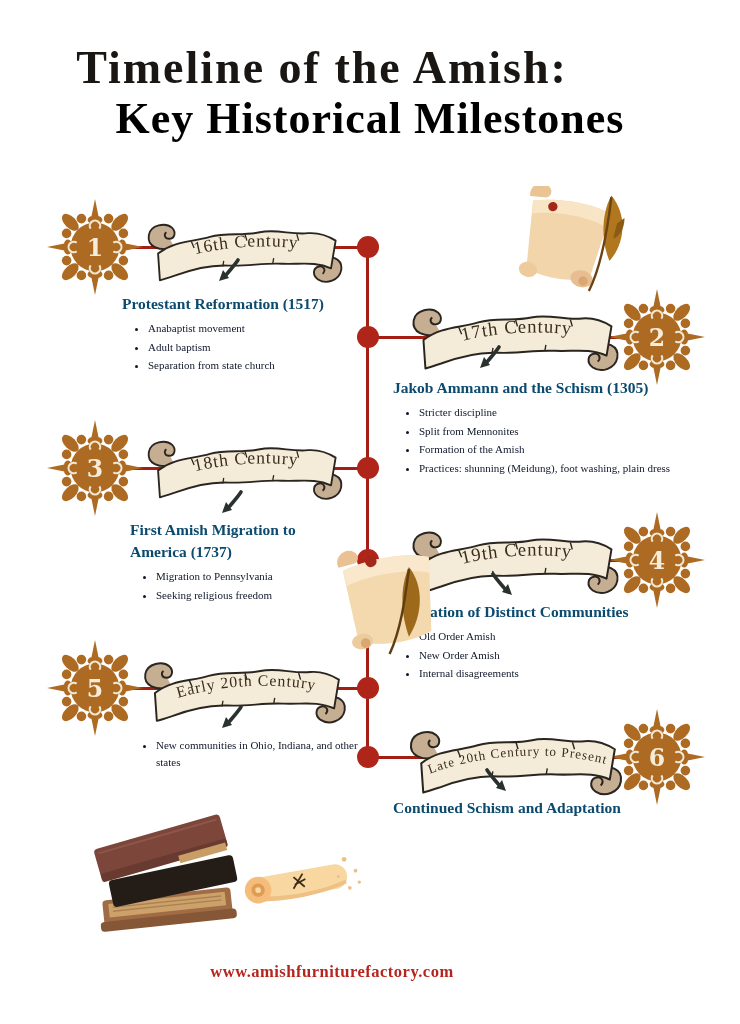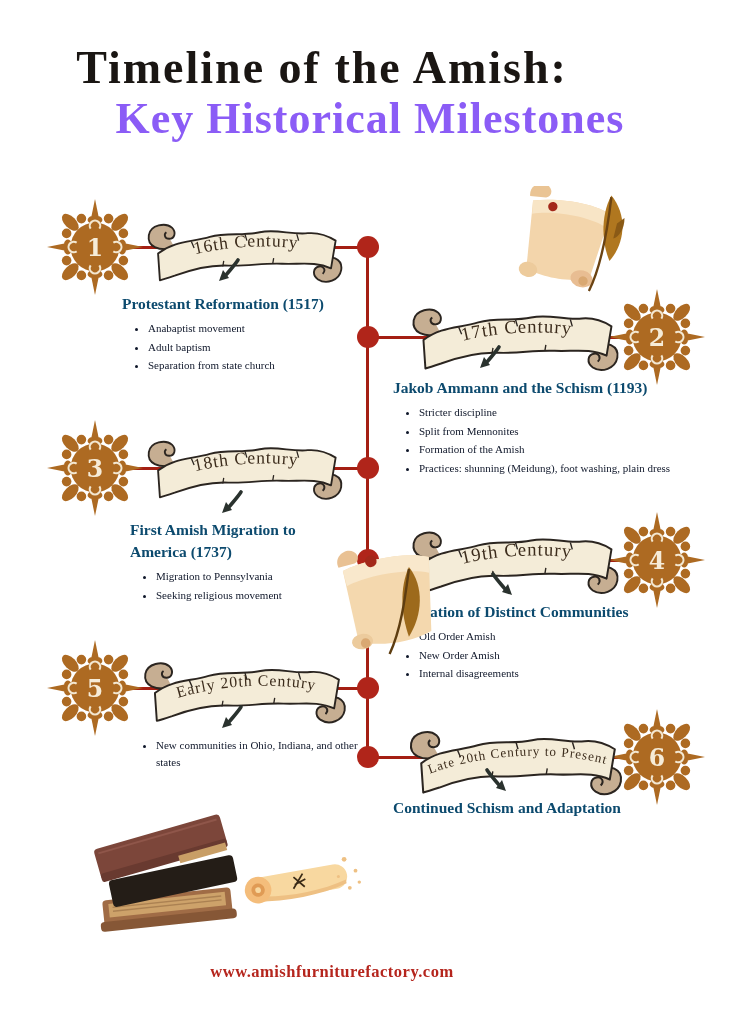--- a/index.html
+++ b/index.html
@@ -7,21 +7,21 @@
     position:relative;width:740px;height:1024px;background:#ffffff;overflow:hidden;
     font-family:"Liberation Serif","DejaVu Serif",serif;
   }
   
   .title-line1{
     position:absolute;top:42px;left:0;width:644px;text-align:center;margin:0;
     font-size:46px;line-height:52px;font-weight:700;letter-spacing:2px;color:#1a1613;
   }
   .title-line2{
     position:absolute;top:94px;left:0;width:740px;text-align:center;margin:0;
-    font-size:44px;line-height:50px;font-weight:700;letter-spacing:1px;color:#8b5cf6;
+    font-size:44px;line-height:50px;font-weight:700;letter-spacing:1px;color:#000000;
   }
   
   .vline{position:absolute;left:366px;top:247px;width:3px;height:510px;background:#a41f13;}
   .hline{position:absolute;height:3px;background:#a41f13;}
   .dot{position:absolute;width:22px;height:22px;border-radius:50%;background:#b0251a;}
   .ornament{position:absolute;width:96px;height:96px;}
   .banner{position:absolute;}
   .banner-text{font-family:"Liberation Serif","DejaVu Serif",serif;fill:#3c2c1c;letter-spacing:1px;}
   .arrow{position:absolute;width:26px;height:26px;}
   .arrow.flip{transform:scaleX(-1);}
@@ -207,33 +207,33 @@
 
   <div class="block" style="left:122px;top:293px;width:252px;">
     <h3>Protestant Reformation (1517)</h3>
     <ul>
         <li>Anabaptist movement</li>
         <li>Adult baptism</li>
         <li>Separation from state church</li>
       </ul>
   </div>
   <div class="block" style="left:393px;top:377px;width:308px;">
-    <h3>Jakob Ammann and the Schism (1193)</h3>
+    <h3>Jakob Ammann and the Schism (1305)</h3>
     <ul>
         <li>Stricter discipline</li>
         <li>Split from Mennonites</li>
         <li>Formation of the Amish</li>
         <li>Practices: shunning (Meidung), foot washing, plain dress</li>
       </ul>
   </div>
   <div class="block" style="left:130px;top:519px;width:250px;">
     <h3 style="width:215px;">First Amish Migration to America (1737)</h3>
     <ul>
         <li>Migration to Pennsylvania</li>
-        <li>Seeking religious movement</li>
+        <li>Seeking religious freedom</li>
       </ul>
   </div>
   <div class="block" style="left:393px;top:601px;width:300px;">
     <h3>Formation of Distinct Communities</h3>
     <ul>
         <li>Old Order Amish</li>
         <li>New Order Amish</li>
         <li>Internal disagreements</li>
       </ul>
   </div>

